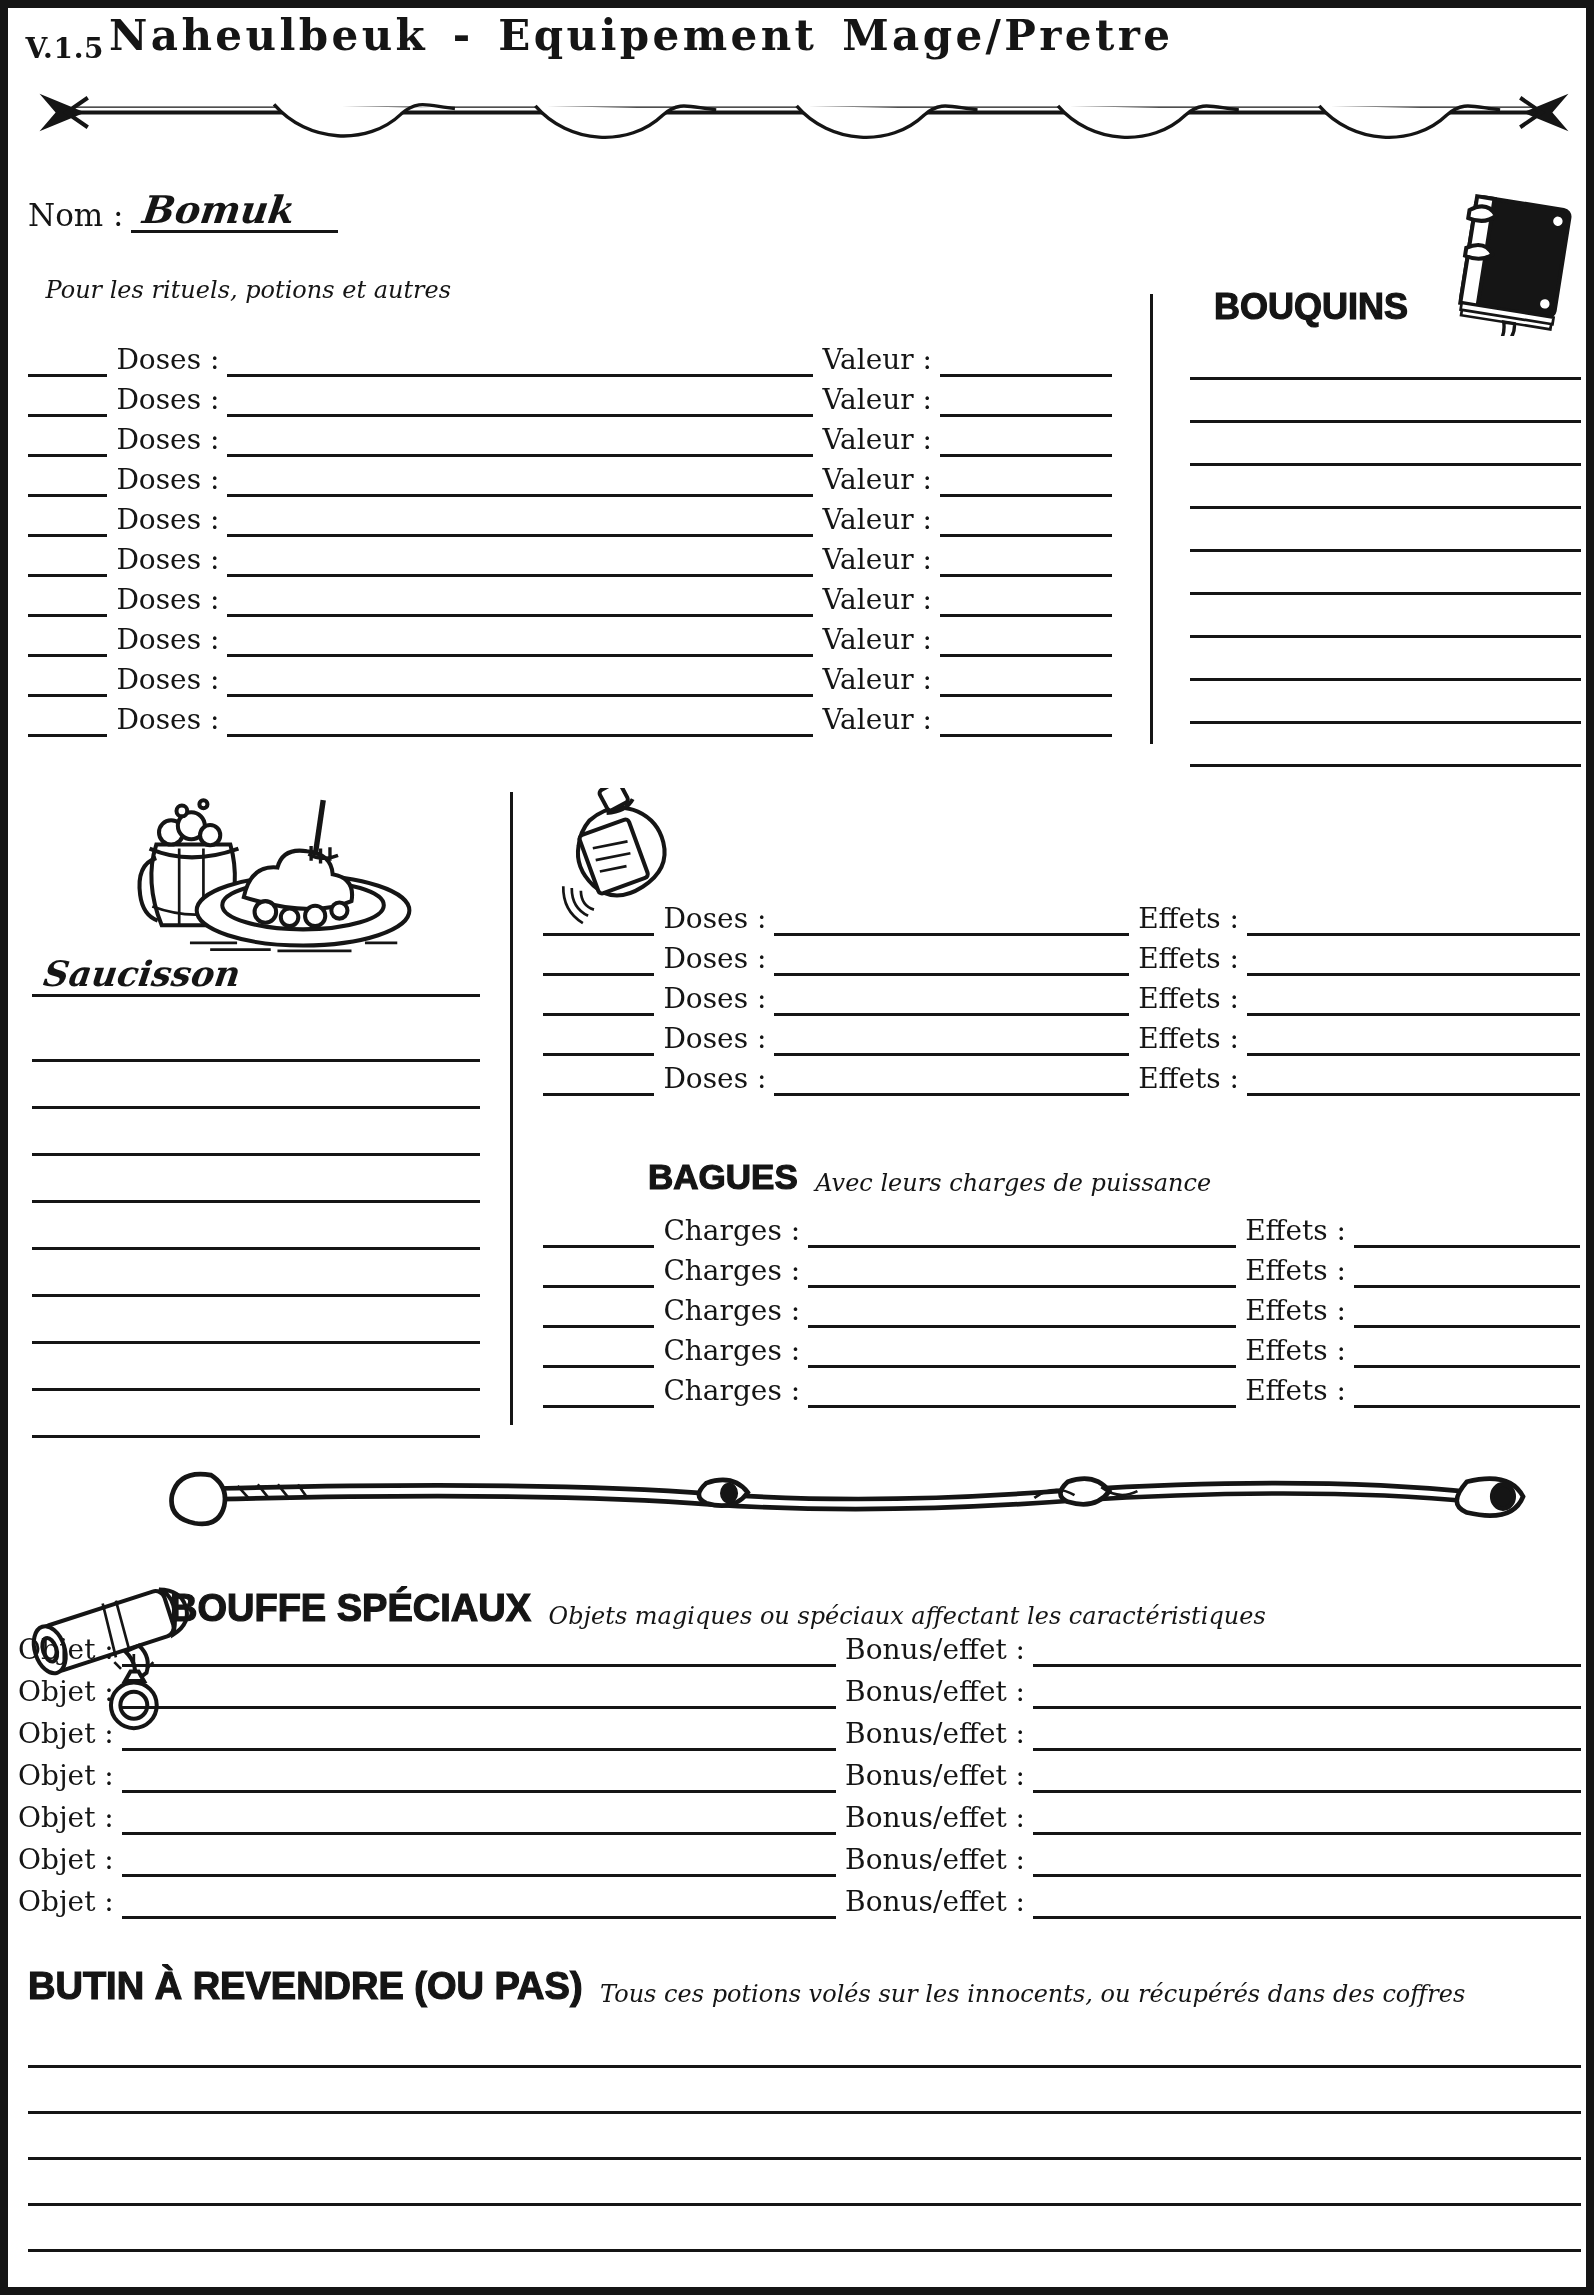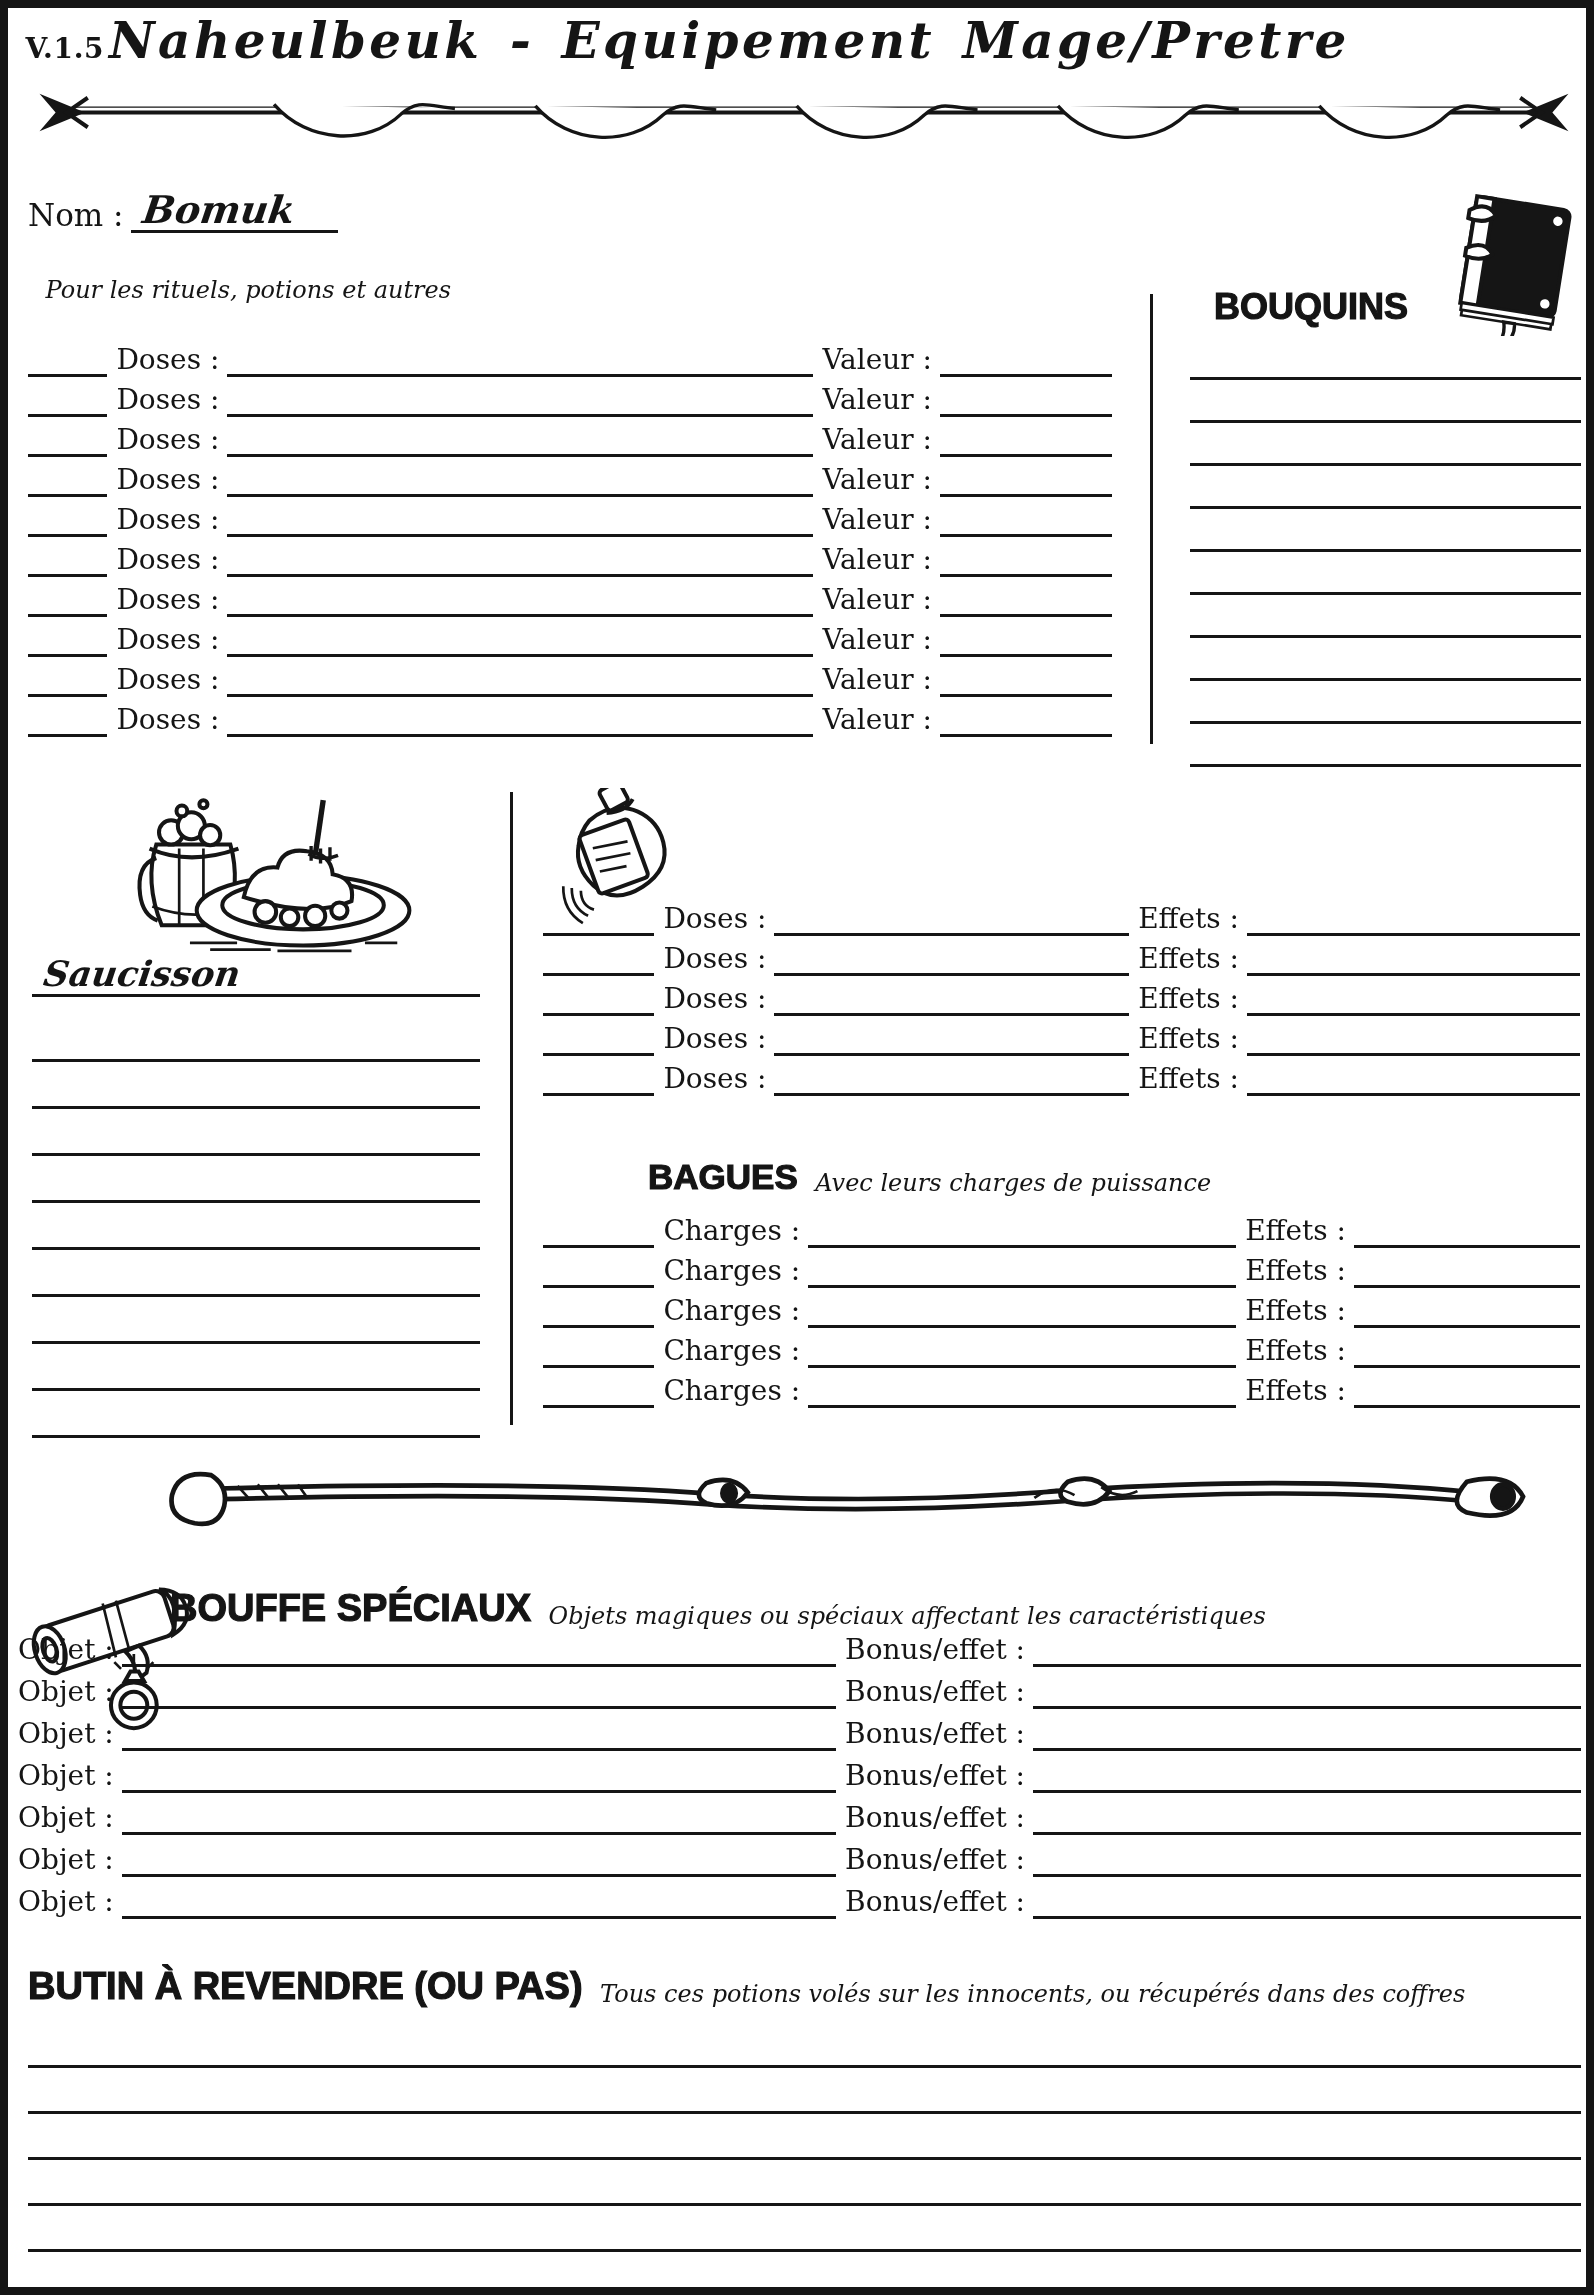--- a/index.html
+++ b/index.html
@@ -9,22 +9,22 @@
     background:#fff;
     border:8.8px solid #151515;
     box-sizing:border-box;
     overflow:hidden;
     color:#151515;
     font-family:"DejaVu Serif", serif;
   }
   
   .version{font-size:28px;font-weight:bold;letter-spacing:0.7px;}
   .big-title{
-    font-size:50px;font-weight:bold;letter-spacing:3.4px;word-spacing:6.7px;
-    font-family:"DejaVu Serif", serif;white-space:nowrap;font-style:italic;
+    font-size:42px;font-weight:bold;letter-spacing:3.4px;word-spacing:6.7px;
+    font-family:"DejaVu Serif", serif;white-space:nowrap;
   }
   .sec-title{
     font-family:"Liberation Sans", sans-serif;
     font-weight:bold;letter-spacing:0px;
     -webkit-text-stroke:1.2px #151515;
     white-space:nowrap;
   }
   .sec-sub{
     font-family:"DejaVu Serif", serif;font-style:italic;
     font-size:24px;white-space:nowrap;margin-left:17.5px;

